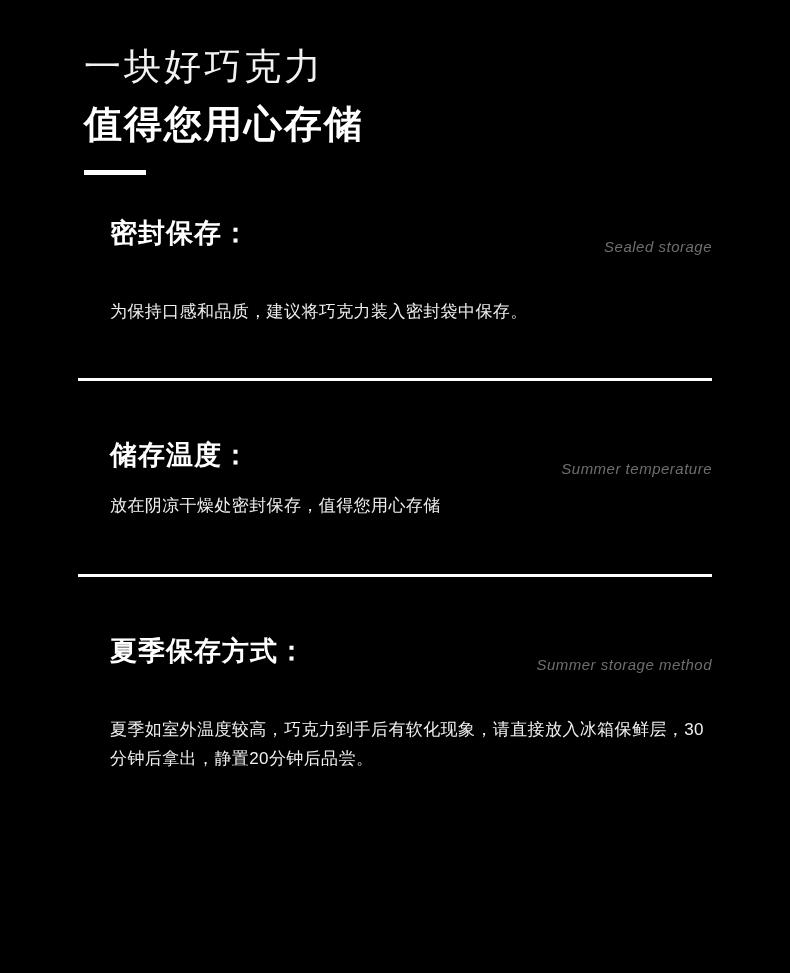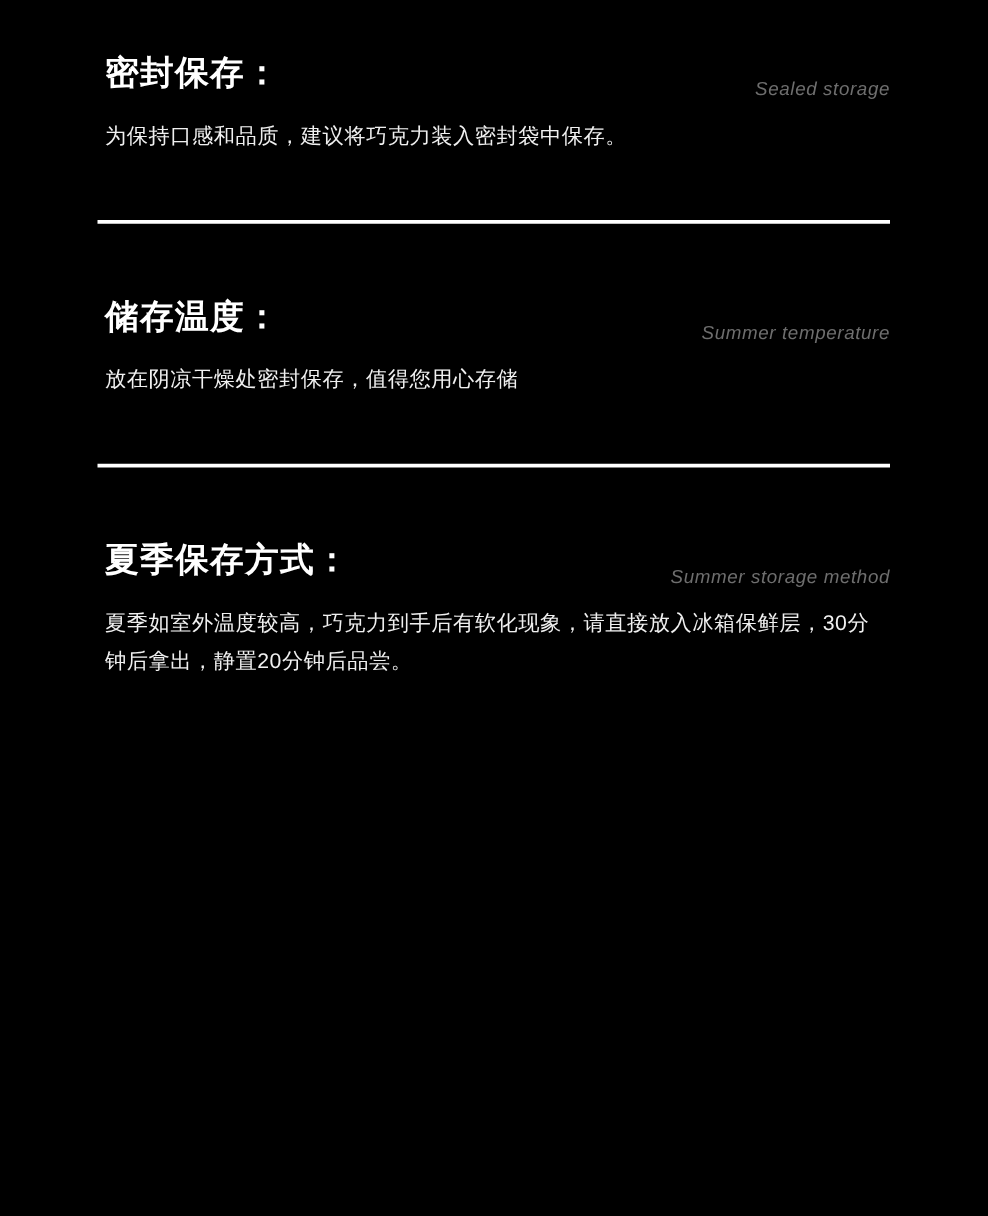--- a/index.html
+++ b/index.html
@@ -39,21 +39,21 @@
   .title-rule {
     margin-top: 20px;
     width: 62px;
     height: 5px;
     background: #ffffff;
   }
 
   
   .section {
     position: relative;
-    padding: 0 78px 0 84px;
+    padding: 0 78px 0 110px;
   }
 
   .section-head {
     position: relative;
     height: 54px;
   }
   .section-title {
     font-size: 27px;
     font-weight: 700;
     color: #ffffff;
@@ -69,20 +69,21 @@
     font-size: 15px;
     color: #6e6e6e;
     letter-spacing: 0.5px;
   }
 
   .body-text {
     font-size: 17px;
     line-height: 1.75;
     color: #f0f0f0;
     letter-spacing: 0.4px;
+    margin-top: 28px;
   }
 
   .divider {
     margin: 0 78px 0 78px;
     height: 3px;
     background: #ffffff;
   }
 
   
   .temp-row {
@@ -104,20 +105,25 @@
   .temp-row + .temp-row { margin-top: 26px; }
   .sp-2 { height: 40px; }
   .sp-4 { height: 52px; }
   .sp-6 { height: 56px; }
 </style>
 </head>
 <body>
 
 <div class="page">
 
+  <div class="header">
+    <div class="title-line-1">一块好巧克力</div>
+    <div class="title-line-2">值得您用心存储</div>
+    <div class="title-rule"></div>
+  </div>
 
   <div class="sp-2"></div>
 
   <div class="section">
     <div class="section-head">
       <span class="section-title">密封保存：</span>
       <span class="section-en">Sealed storage</span>
     </div>
     <div class="body-text">为保持口感和品质，建议将巧克力装入密封袋中保存。</div>
   </div>

